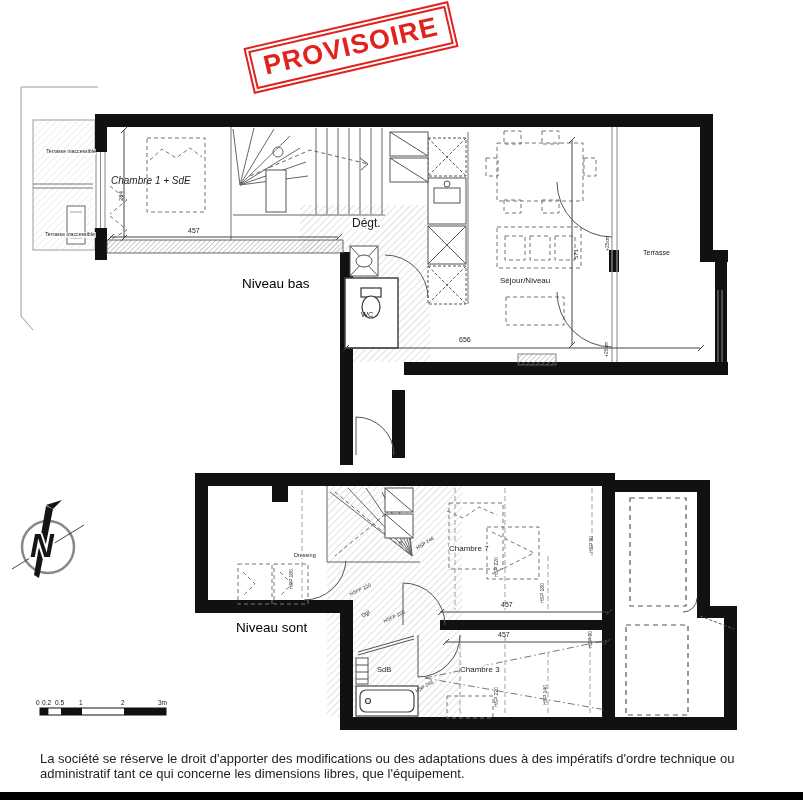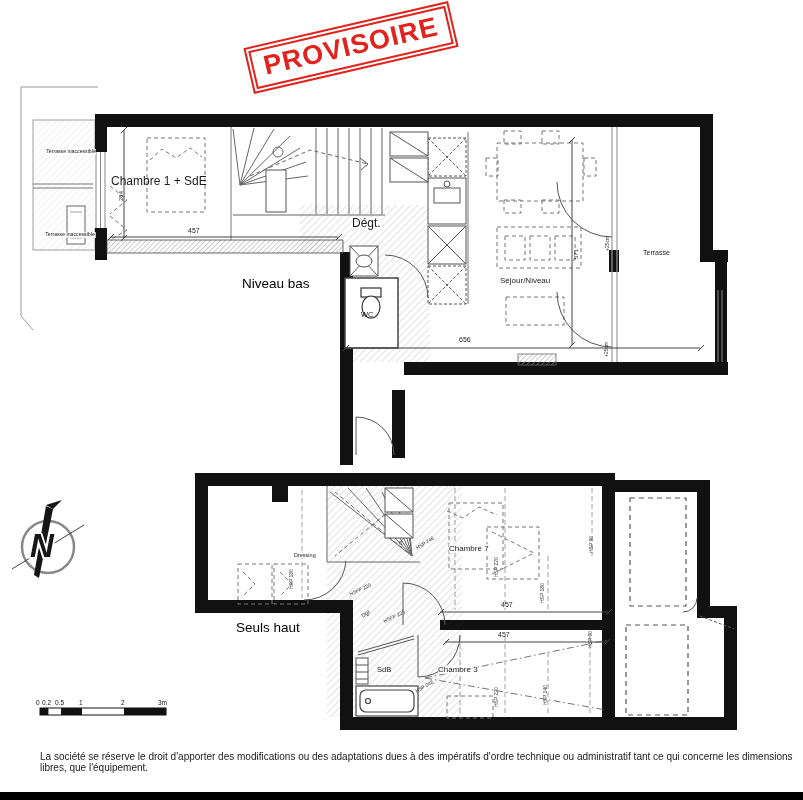--- a/index.html
+++ b/index.html
@@ -17,21 +17,21 @@
   .small{font-size:5px;color:#333;}
   .bgw{background:rgba(255,255,255,.75);}
   #stamp{position:absolute;left:246px;top:24px;transform:rotate(-13deg);
          border:2px solid currentColor;padding:2px;}
   #stamp .inner{border:2px solid currentColor;padding:1px 10px 3px 10px;
          font-size:27px;font-weight:bold;letter-spacing:1px;}
   #compass-n{position:absolute;left:30px;top:527px;font-size:33px;font-weight:bold;
          font-style:italic;color:#161616;
          text-shadow:1.5px 1.5px 0 #fff,-1.5px -1.5px 0 #fff,1.5px -1.5px 0 #fff,-1.5px 1.5px 0 #fff;}
   .tick{position:absolute;font-size:6.5px;color:#111;}
-  #footer{position:absolute;left:40px;top:751px;width:760px;font-size:10px;color:#222;}
+  #footer{position:absolute;left:40px;top:751px;width:760px;font-size:13px;color:#222;}
   #footer div{margin-bottom:1.5px;}
   #bottombar{position:absolute;left:0;top:792px;width:803px;height:8px;background:#000;}
 </style>
 </head>
 <body>
 
 <div id="canvas">
 
 <svg width="803" height="800" viewBox="0 0 803 800">
   <defs>
@@ -300,48 +300,48 @@
   <g>
     <rect x="40" y="708" width="126" height="7" fill="#fff" stroke="#111" stroke-width="1"></rect>
     <rect x="40" y="708" width="8.4" height="7" fill="#111"></rect>
     <rect x="61" y="708" width="21" height="7" fill="#111"></rect>
     <rect x="124" y="708" width="42" height="7" fill="#111"></rect>
   </g>
 </svg>
 
 <div class="lbl wrap bgw" style="left:46px;top:149px;width:50px;font-size:5.2px;">Terrasse inaccessible</div>
 <div class="lbl wrap bgw" style="left:44px;top:232px;width:52px;font-size:5.2px;">Terrasse inaccessible</div>
-<div class="lbl" style="left:111px;top:175px;font-size:12px;">Chambre 1 + SdE</div>
+<div class="lbl" style="left:111px;top:175px;font-size:10px;font-style:italic;">Chambre 1 + SdE</div>
 <div class="lbl rot90" style="left:118px;top:201px;font-size:6px;">284</div>
 <div class="lbl dim" style="left:188px;top:227px;">457</div>
 <div class="lbl bgw" style="left:352px;top:217px;font-size:12px;">Dégt.</div>
 <div class="lbl" style="left:361px;top:311px;font-size:7.5px;">WC</div>
 <div class="lbl" style="left:500px;top:276px;font-size:8px;">Séjour/Niveau</div>
 <div class="lbl" style="left:643px;top:249px;font-size:7px;">Terrasse</div>
 <div class="lbl dim bgw" style="left:459px;top:336px;">656</div>
 <div class="lbl rot90" style="left:573px;top:259px;font-size:6px;">571</div>
 <div class="lbl rot90 small" style="left:605px;top:251px;">+25cm</div>
 <div class="lbl rot90 small" style="left:604px;top:357px;">+25cm</div>
 <div class="lbl title" style="left:242px;top:276px;text-align:center;">Niveau bas</div>
 
-<div class="lbl title" style="left:236px;top:620px;">Seuls haut</div>
+<div class="lbl title" style="left:236px;top:620px;">Niveau sont</div>
 <div class="lbl bgw" style="left:294px;top:552px;font-size:5.5px;">Dressing</div>
 <div class="lbl rot90 small" style="left:289px;top:589px;">HSP 180</div>
 <div class="lbl rot90 small" style="left:399px;top:545px;">Pl.</div>
 <div class="lbl bgw" style="left:449px;top:544px;font-size:8px;">Chambre 7</div>
 <div class="lbl rot33 small" style="left:417px;top:546px;">HSP 246</div>
 <div class="lbl rot90 small" style="left:494px;top:577px;">HSP 220</div>
 <div class="lbl rot90 small" style="left:540px;top:603px;">HSP 180</div>
 <div class="lbl rot90 small" style="left:589px;top:553px;">HSP 90</div>
 <div class="lbl dim" style="left:501px;top:601px;">457</div>
 <div class="lbl rot25 small" style="left:350px;top:592px;">HSFP 220</div>
 <div class="lbl rot33" style="left:362px;top:613px;font-size:5.5px;">Dgt</div>
 <div class="lbl rot25 small" style="left:384px;top:619px;">HSFP 220</div>
 <div class="lbl bgw" style="left:377px;top:666px;font-size:7.5px;">SdB</div>
-<div class="lbl bgw" style="left:438px;top:665px;font-size:8px;">Chambre 3</div>
+<div class="lbl bgw" style="left:460px;top:665px;font-size:8px;">Chambre 3</div>
 <div class="lbl rot30 small" style="left:416px;top:689px;">HSP 246</div>
 <div class="lbl rot90 small" style="left:494px;top:707px;">HSP 220</div>
 <div class="lbl rot90 small" style="left:543px;top:705px;">HSP 140</div>
 <div class="lbl rot90 small" style="left:588px;top:648px;">HSP 90</div>
 <div class="lbl dim" style="left:498px;top:631px;">457</div>
 
 <div id="stamp" style="color: rgb(226, 34, 28);">
   <div class="inner">PROVISOIRE</div>
 </div>
 

